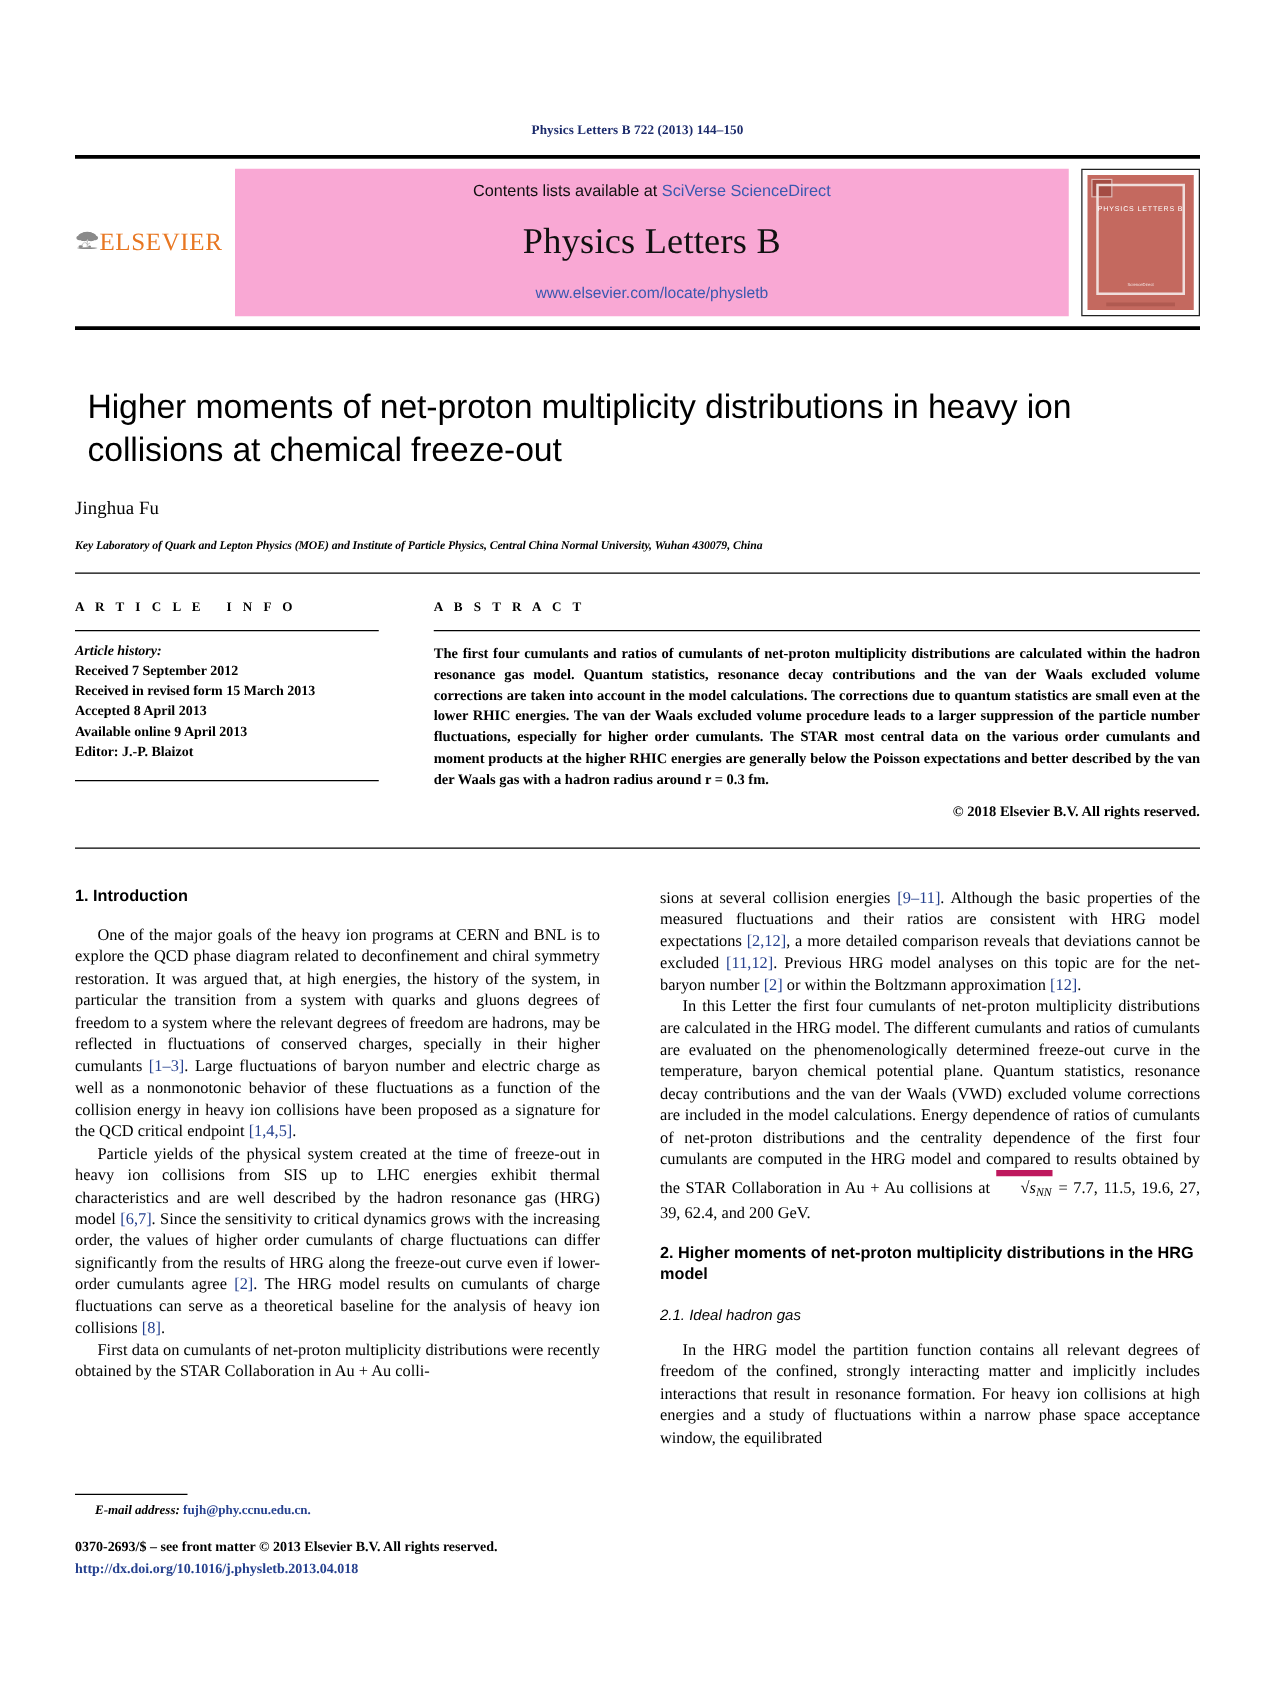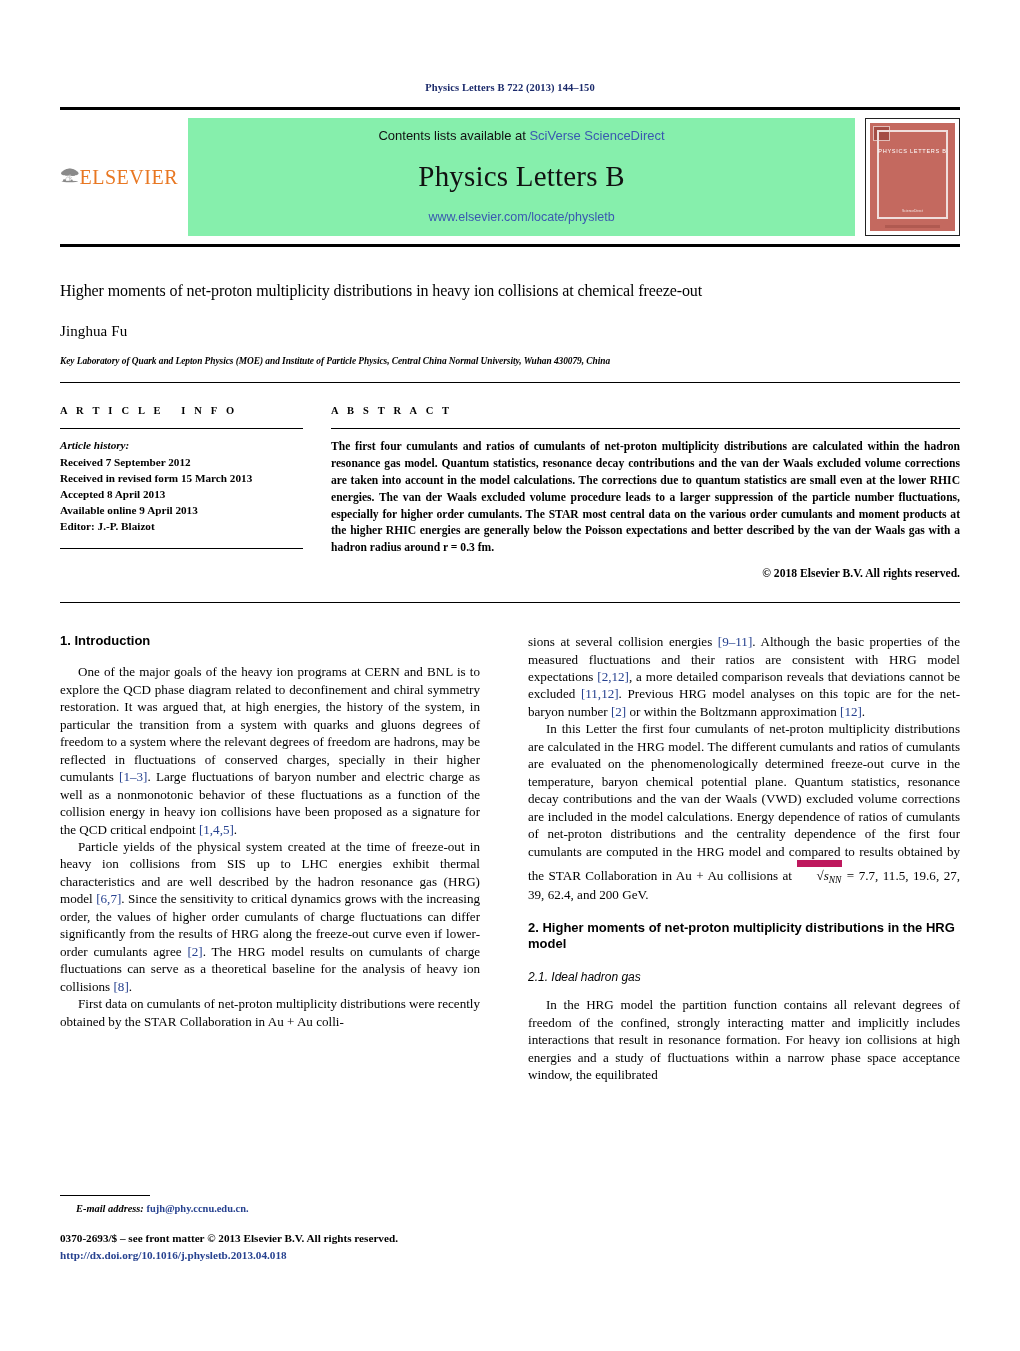--- a/index.html
+++ b/index.html
@@ -13,21 +13,21 @@
     font-family: "Liberation Serif", "DejaVu Serif", serif;
     color: #000000;
     position: relative;
     overflow: hidden;
   }
   .page {
     position: relative;
     width: 1020px;
     height: 993px;
     box-sizing: border-box;
-    padding: 0 60px;
+    padding: 17px 60px;
   }
 
   
   .running-head {
     text-align: center;
     font-size: 10.5px;
     font-weight: bold;
     color: #1b2a6b;
     padding-top: 82px;
     letter-spacing: 0.1px;
@@ -58,21 +58,21 @@
     font-family: "Liberation Serif", serif;
     font-size: 20px;
     letter-spacing: 0.5px;
     color: #e87722;
     font-weight: normal;
     line-height: 1;
     margin-top: 2px;
   }
   .journal-band {
     flex: 1 1 auto;
-    background: #86efac;
+    background: #f9a8d4;
     margin: 0 10px 0 10px;
     display: flex;
     flex-direction: column;
     align-items: center;
     justify-content: space-between;
     padding: 10px 0 12px 0;
     box-sizing: border-box;
   }
   .contents-line {
     font-family: "Liberation Sans", sans-serif;
@@ -142,25 +142,25 @@
     position: absolute;
     bottom: 3px;
     left: 18%; right: 18%;
     height: 3px;
     background: #b05a51;
   }
 
   
   .title-block { padding-top: 34px; }
   h1.article-title {
-    font-family: Liberation Serif, serif;
-    font-size: 16px;
+    font-family: Liberation Sans, sans-serif;
+    font-size: 27px;
     font-weight: normal;
     line-height: 1.28;
-    margin: 0;
+    margin: 10px;
     letter-spacing: -0.1px;
   }
   .author {
     font-size: 15px;
     margin-top: 22px;
     letter-spacing: 0.1px;
   }
   .affiliation {
     font-size: 9.4px;
     font-style: italic;
@@ -168,21 +168,21 @@
     margin-top: 16px;
     letter-spacing: -0.05px;
   }
 
   
   .info-abstract {
     margin-top: 16px;
     border-top: 1.5px solid #000;
     padding-top: 22px;
     display: flex;
-    gap: 28px;
+    gap: 44px;
     justify-content: center;
   }
   .info-col { width: 243px; flex: 0 0 243px; }
   .abs-col  { flex: 1 1 auto; }
   .sec-head {
     font-family: "Liberation Serif", serif;
     font-size: 10.5px;
     font-weight: bold;
     letter-spacing: 3.2px;
     margin-bottom: 12px;
@@ -237,21 +237,21 @@
     line-height: 1.335;
     text-align: justify;
     margin: 0;
     text-indent: 18px;
     hyphens: manual;
   }
   p.body.first { text-indent: 18px; }
   .ref { color: #26418f; }
   .sqrt {
     display: inline-block;
-    border-top: 7px solid #be185d;
+    border-top: 5px solid #be185d;
     padding: 0 1px;
     margin-left: 1px;
     font-style: italic;
   }
   .sqrt-sign { font-style: normal; }
   .sub { font-size: 0.72em; vertical-align: -0.28em; font-style: italic; }
 
   
   .footnote-wrap {
     position: absolute;

